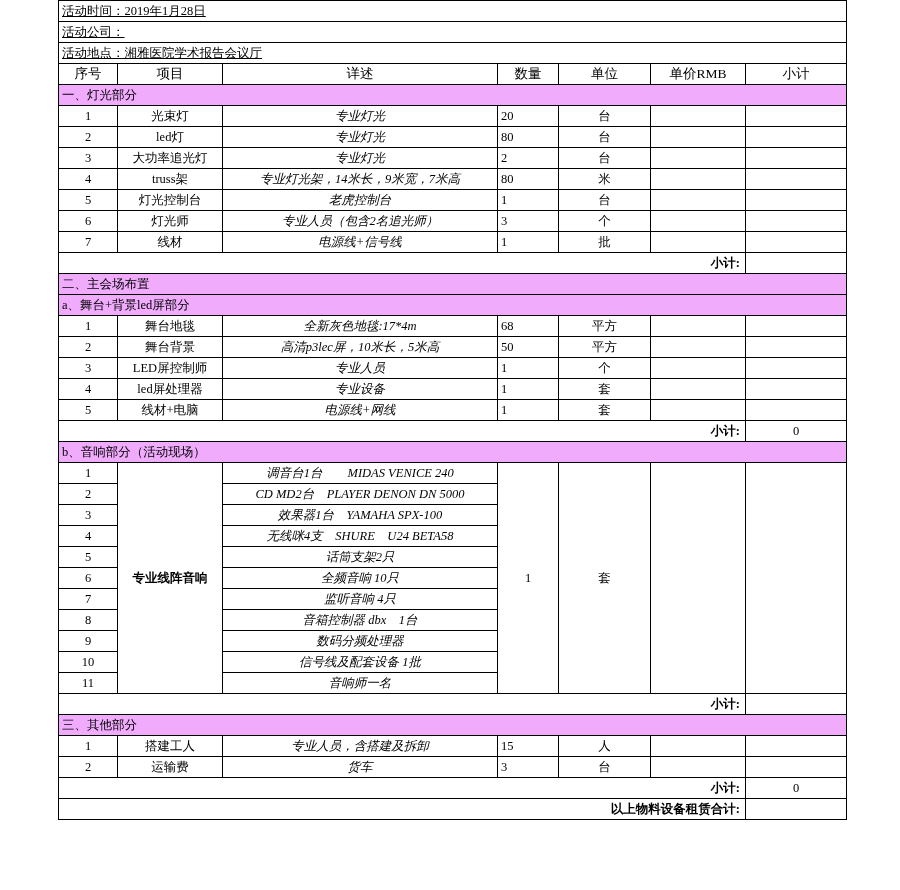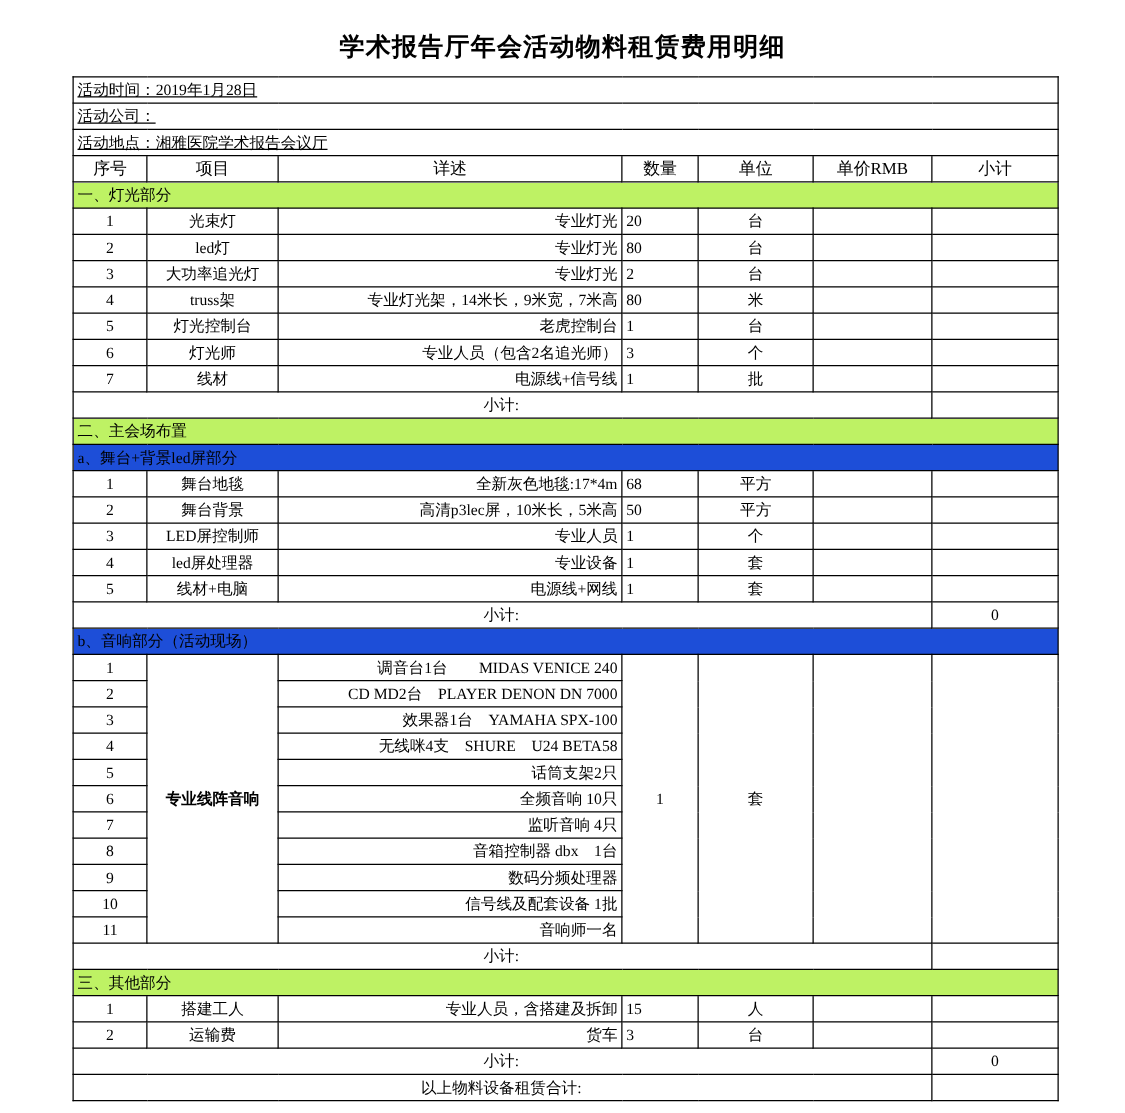--- a/index.html
+++ b/index.html
@@ -59,40 +59,41 @@
     text-align: left;
     height: 22px;
     text-decoration: underline;
   }
   .hdr-row td {
     text-align: center;
     height: 30px;
     font-size: 13.5px;
   }
   .section-row td {
-    background: #bef264;
+    background: #f0abfc;
     text-align: left;
     height: 21px;
   }
   .sub-section-row td {
-    background: #1d4ed8;
+    background: #f0abfc;
     text-align: left;
     height: 21px;
   }
   .data-row td.seq   { text-align: center; }
   .data-row td.item  { text-align: center; }
-  .data-row td.desc  { text-align: right; }
+  .data-row td.desc  { text-align: center; font-style: italic; }
   .data-row td.qty   { text-align: left; }
   .data-row td.unit  { text-align: center; }
   .data-row td.price { text-align: center; }
   .data-row td.sub   { text-align: center; }
 
   .total-row td.label {
-    text-align: center;
+    text-align: right;
     padding-right: 5px;
+    font-weight: bold;
   }
   .total-row td.value {
     text-align: center;
   }
   td.merged-item {
     text-align: center;
     vertical-align: middle;
     font-weight: bold;
   }
   td.merged-qty, td.merged-unit {
@@ -101,21 +102,20 @@
   }
   .grand-row td {
     height: 22px;
   }
 </style>
 </head>
 <body>
 
 <div id="page">
 
-  <div id="doc-title">学术报告厅年会活动物料租赁费用明细</div>
 
   <table class="sheet">
     <colgroup>
       <col class="c-seq">
         <col class="c-item">
         <col class="c-desc">
         <col class="c-qty">
       <col class="c-unit">
         <col class="c-price">
         <col class="c-sub">
@@ -276,21 +276,21 @@
         <td class="seq">1</td>
         <td class="merged-item" rowspan="11">专业线阵音响</td>
         <td class="desc">调音台1台　　MIDAS VENICE 240</td>
         <td class="merged-qty" rowspan="11">1</td>
         <td class="merged-unit" rowspan="11">套</td>
         <td class="price" rowspan="11"></td>
         <td class="sub" rowspan="11"></td>
       </tr>
       <tr class="data-row">
         <td class="seq">2</td>
-        <td class="desc">CD MD2台　PLAYER DENON DN 7000</td>
+        <td class="desc">CD MD2台　PLAYER DENON DN 5000</td>
       </tr>
       <tr class="data-row">
         <td class="seq">3</td>
         <td class="desc">效果器1台　YAMAHA SPX-100</td>
       </tr>
       <tr class="data-row">
         <td class="seq">4</td>
         <td class="desc">无线咪4支　SHURE　U24 BETA58</td>
       </tr>
       <tr class="data-row">

